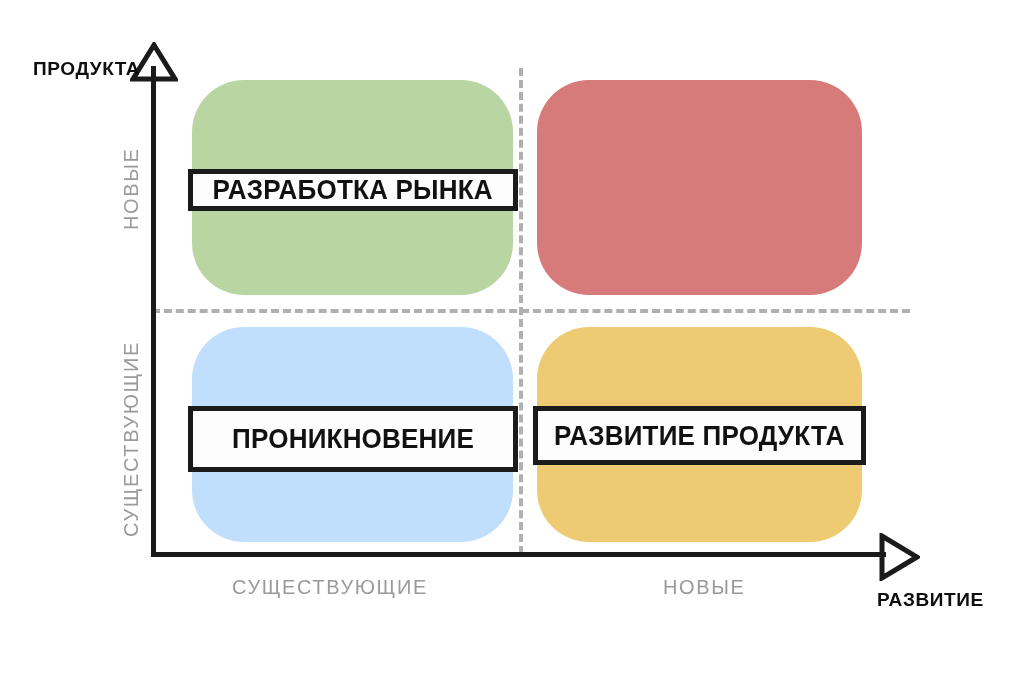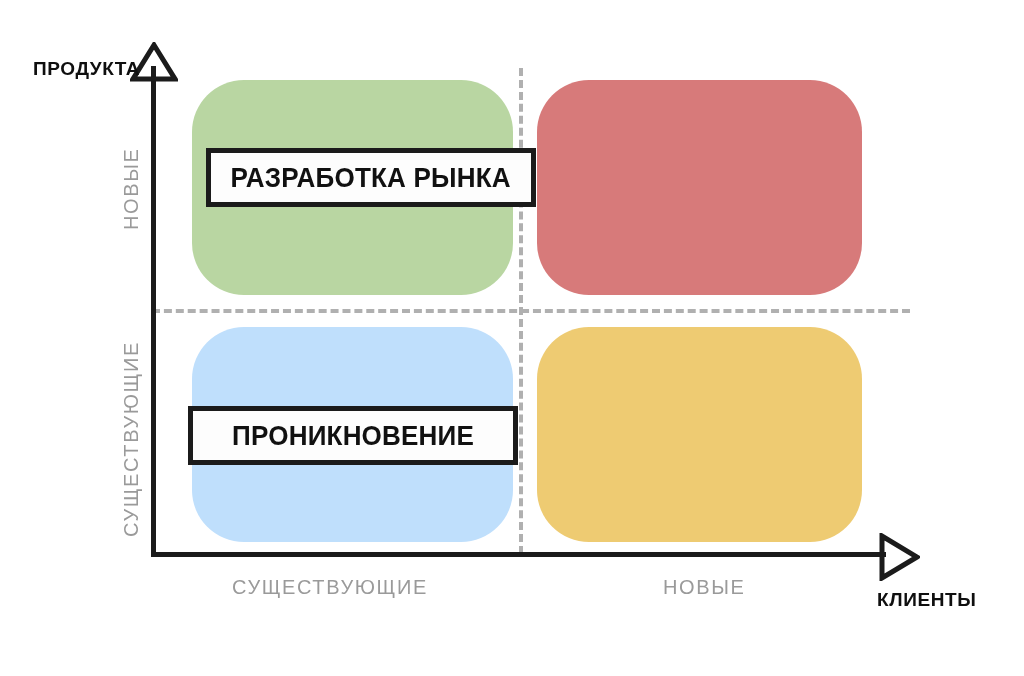--- a/index.html
+++ b/index.html
@@ -162,36 +162,35 @@
     font-family: "Liberation Sans Narrow", "Liberation Sans", "DejaVu Sans", sans-serif;
     font-weight: bold;
     font-size: 28px;
     letter-spacing: 0.2px;
     color: #111111;
     white-space: nowrap;
     transform: scaleX(0.93);
   }
   #label-box-market-development {
     left: 188px;
-    top: 148px;
+    top: 169px;
     width: 330px;
-    height: 59px;
-    margin-left: 18px;
+    height: 42px;
   }
   #label-box-diversification {
     left: 533px;
     top: 159px;
     width: 333px;
     height: 59px;
   }
   #label-box-penetration {
     left: 188px;
     top: 406px;
     width: 330px;
-    height: 59px;
+    height: 66px;
   }
   #label-box-product-development {
     left: 533px;
     top: 406px;
     width: 333px;
     height: 59px;
   }
 </style>
 </head>
 <body>
@@ -214,28 +213,31 @@
       <polygon points="24,3 45,37 3,37" fill="none" stroke="#1b1b1b" stroke-width="5" stroke-linejoin="miter"></polygon>
     </svg>
   </div>
   <div class="axis-arrow" id="x-axis-arrow">
     <svg width="42" height="48" viewBox="0 0 42 48">
       <polygon points="39,24 4,45 4,3" fill="none" stroke="#1b1b1b" stroke-width="5" stroke-linejoin="miter"></polygon>
     </svg>
   </div>
 
   <div class="axis-title" id="axis-title-clients">ПРОДУКТА</div>
-  <div class="axis-title" id="axis-title-products">КЛИЕНТЫ</div>
+  <div class="axis-title" id="axis-title-products">РАЗВИТИЕ</div>
 
   <div class="tick-label" id="tick-x-existing">СУЩЕСТВУЮЩИЕ</div>
   <div class="tick-label" id="tick-x-new">НОВЫЕ</div>
 
   <div class="tick-label tick-vertical" id="tick-y-new">НОВЫЕ</div>
   <div class="tick-label tick-vertical" id="tick-y-existing">СУЩЕСТВУЮЩИЕ</div>
 
   <div class="label-box" id="label-box-market-development">
     <span class="label-box-text">РАЗРАБОТКА РЫНКА</span>
   </div>
   <div class="label-box" id="label-box-penetration">
     <span class="label-box-text">ПРОНИКНОВЕНИЕ</span>
   </div>
+  <div class="label-box" id="label-box-product-development">
+    <span class="label-box-text">РАЗВИТИЕ ПРОДУКТА</span>
+  </div>
 
 </div>
 
 </body></html>

